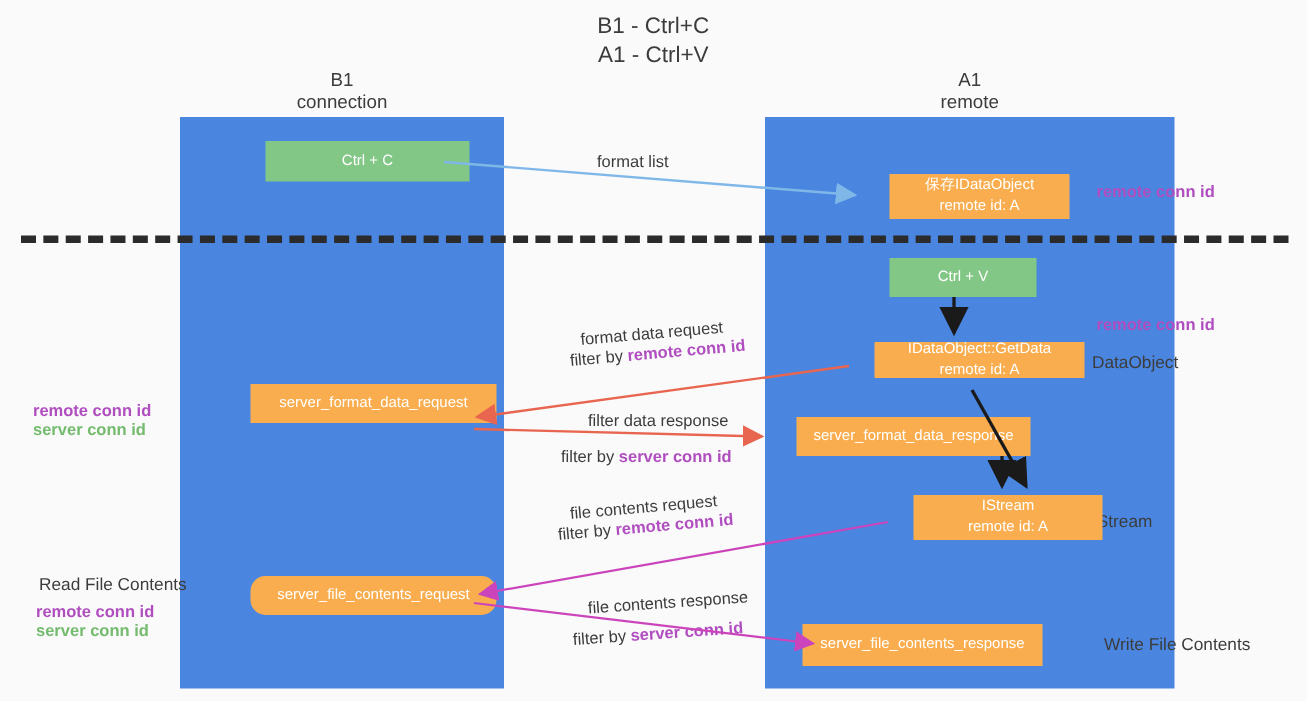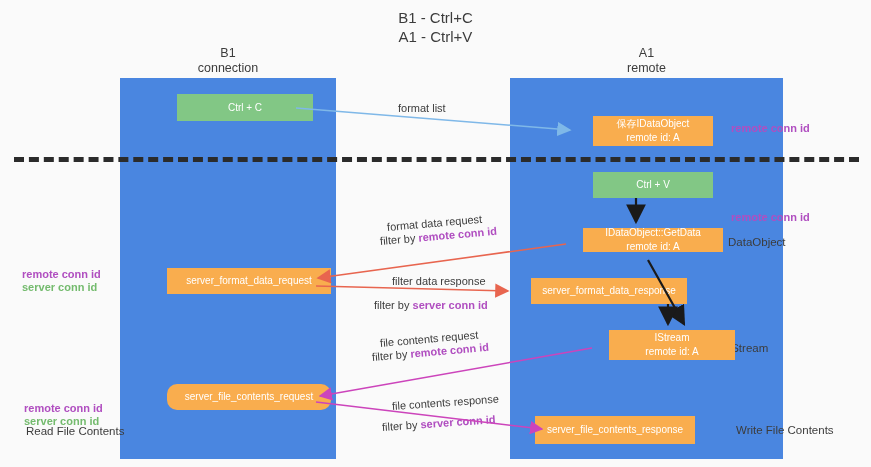--- a/index.html
+++ b/index.html
@@ -67,40 +67,40 @@
     padding: 2px 16px;
     white-space: pre-line;
     z-index: 5;
     margin-left: 17px;
   }
   .box.green  { background: #82c785; }
   .box.orange { background: #f9ad4e; }
 
   #box-ctrlc       { left: 160px; top: 94px;  width: 136px; height: 27px; }
   #box-save-ido    { left: 576px; top: 116px; width: 120px; height: 30px; }
-  #box-ctrlv       { left: 576px; top: 172px; width: 120px; height: 26px; }
+  #box-ctrlv       { left: 576px; top: 172px; width: 98px; height: 26px; }
   #box-getdata     { left: 566px; top: 228px; width: 140px; height: 24px; }
-  #box-fmt-req     { left: 150px; top: 268px; width: 164px; height: 26px; }
+  #box-fmt-req     { left: 150px; top: 256px; width: 164px; height: 26px; }
   #box-fmt-res     { left: 514px; top: 278px; width: 156px; height: 26px; }
   #box-istream     { left: 592px; top: 330px; width: 126px; height: 30px; }
   #box-file-req    { left: 150px; top: 384px; width: 164px; height: 26px; border-radius: 10px; }
   #box-file-res    { left: 518px; top: 416px; width: 160px; height: 28px; }
 
   
   .side-label {
     position: absolute;
     font-size: 11.5px;
     line-height: 15px;
     color: #3c3c3c;
     white-space: pre-line;
   }
   #label-dataobject       { left: 728px; top: 235px; }
   #label-istream          { left: 728px; top: 341px; }
   #label-write-file       { left: 736px; top: 423px; }
-  #label-read-file        { left: 26px;  top: 383px; margin-top: 41px; }
+  #label-read-file        { left: 26px;  top: 383px; }
 
   
   .connid {
     position: absolute;
     font-size: 11px;
     line-height: 13px;
     font-weight: bold;
     white-space: pre-line;
   }
   .connid.remote { color: #b04ec0; }

